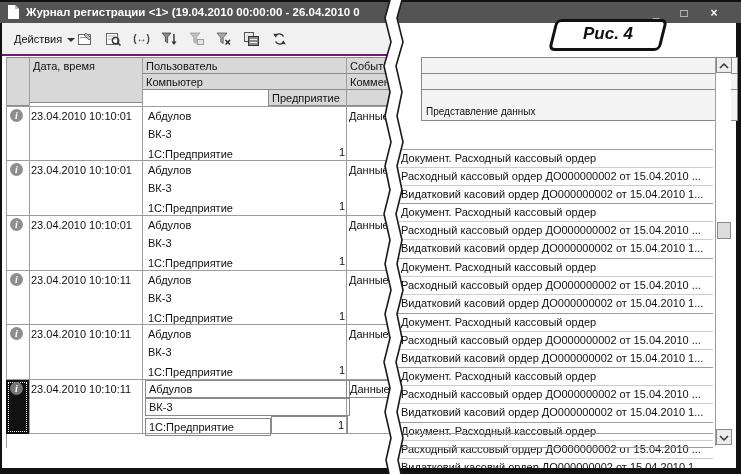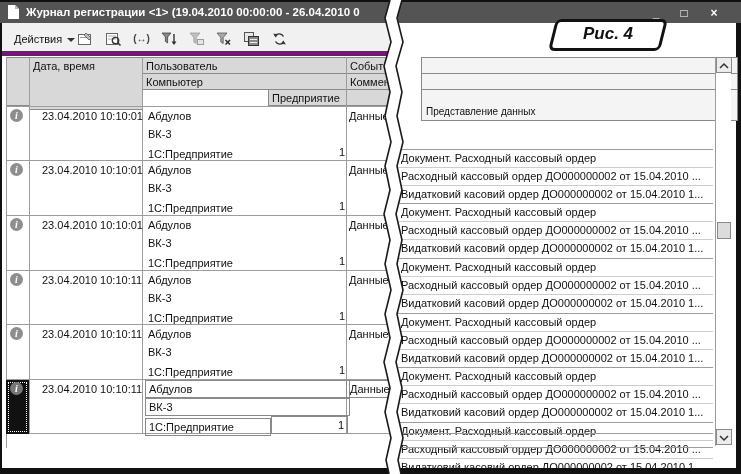--- a/index.html
+++ b/index.html
@@ -22,39 +22,39 @@
   
   .titlebar { position:absolute; left:0; top:2px; width:100%; height:21px; background:#545454; }
   .docicon { position:absolute; left:8px; top:3px; width:11px; height:14px; background:#fff;
              clip-path:polygon(0 0,7px 0,11px 4px,11px 14px,0 14px); }
   .docicon::after{ content:""; position:absolute; right:0; top:0; width:4px; height:4px; background:#bbb; }
   .title-text { position:absolute; left:26px; top:4px; font-size:11.5px; font-weight:bold; color:#fff; white-space:nowrap; }
   .winbtn { position:absolute; top:5px; width:18px; height:14px; color:#fff; font-weight:bold;
             font-size:12px; line-height:13px; text-align:center; }
 
   
-  .toolbar { position:absolute; left:2px; top:23px; width:390px; height:33px; background:#f1f1f1; border-bottom:5px solid #701a75;padding-left:28px; }
+  .toolbar { position:absolute; left:2px; top:23px; width:390px; height:33px; background:#f1f1f1; border-bottom:2px solid #701a75;padding-left:28px; }
   .actions { position:absolute; left:8px; top:8px; height:18px; font-size:11px; line-height:17px; padding:0 4px; cursor:default; }
   .caret { display:inline-block; width:0; height:0; border-left:4px solid transparent; border-right:4px solid transparent; border-top:4px solid #333; margin-left:5px; vertical-align:middle; }
   .tbtn { position:absolute; top:6px; width:23px; height:21px; text-align:center; }
   .tbtn svg { margin-top:2px; }
   .glyphbtn { font-size:10px; line-height:20px; color:#444; font-weight:bold; }
 
   
   .hcell { position:absolute; background:#d8d8d8; border:1px solid #8a8a8a; font-size:11px; line-height:14px; padding:1px 3px; white-space:nowrap; overflow:hidden; }
   .vline { position:absolute; width:1px; background:#9c9c9c; }
   .hline { position:absolute; height:1px; background:#9c9c9c; }
 
   .lrec { position:absolute; left:6px; width:386px; height:54px; border-top:1px solid #9c9c9c; font-size:11px; }
   .lrec > div { position:absolute; white-space:nowrap; overflow:hidden; line-height:18px; height:18px; }
   .cicon  { left:0;   top:0;  width:23px;  height:54px !important; }
   .info   { position:absolute; left:4px; top:2px; width:13px; height:13px; background:#8e8e8e; border-radius:50%;
             color:#fff; font-family:"Liberation Serif",serif; font-style:italic; font-weight:bold;
             font-size:10px; line-height:13px; text-align:center; }
-  .ctime  { left:25px;  top:0;  width:115px;padding-left:11px; }
+  .ctime  { left:25px;  top:0;  width:115px; }
   .cuser  { left:139px; top:0;  width:205px; padding-left:3px; }
   .ccomp  { left:139px; top:18px; width:205px; padding-left:3px; }
   .capp   { left:139px; top:38px; width:126px; padding-left:3px; }
   .cconn  { left:265px; top:36px; width:77px; text-align:right; padding-right:3px; }
   .cevent { left:340px; top:0;  width:46px; padding-left:3px; }
   .lrec.sel .cicon { background:#111; outline:1px dotted #fff; outline-offset:-3px; }
   .lrec.sel .info  { background:#777; }
   .lrec.sel .cuser, .lrec.sel .ccomp, .lrec.sel .capp, .lrec.sel .cconn, .lrec.sel .cevent { border:1px solid #8a8a8a; line-height:16px; }
 
   .statusbar { position:absolute; left:0; top:448px; width:100%; height:19px; border-top:1px solid #9a9a9a; background:#fff; font-size:11px; line-height:18px; white-space:nowrap; }
@@ -131,21 +131,21 @@
           </svg></span>
       <span class="tbtn" style="left:266px"><svg width="17" height="16">
             <path d="M12.5 5.5 A5 5 0 0 0 4 5" fill="none" stroke="#333" stroke-width="1.4"></path>
             <path d="M4.5 10.5 A5 5 0 0 0 13 11" fill="none" stroke="#333" stroke-width="1.4"></path>
             <path d="M2.2 2.5 L4.6 6.6 L7 3.5 z" fill="#333"></path>
             <path d="M14.8 13.5 L12.4 9.4 L10 12.5 z" fill="#333"></path>
           </svg></span>
     </div>
 
     <div class="hcell" style="left:6px;top:57px;width:24px;height:49px"></div>
-    <div class="hcell" style="left:29px;top:57px;width:114px;height:53px">Дата, время</div>
+    <div class="hcell" style="left:29px;top:57px;width:114px;height:46px">Дата, время</div>
     <div class="hcell" style="left:142px;top:57px;width:205px;height:17px">Пользователь</div>
     <div class="hcell" style="left:142px;top:73px;width:205px;height:17px">Компьютер</div>
     <div class="hcell" style="left:268px;top:89px;width:79px;height:17px">Предприятие</div>
     <div class="hcell" style="left:346px;top:57px;width:46px;height:17px">Событие</div>
     <div class="hcell" style="left:346px;top:73px;width:46px;height:17px">Коммент</div>
     <div class="hcell" style="left:346px;top:89px;width:46px;height:17px"></div>
 
     <div class="vline" style="left:6px;top:57px;height:391px"></div>
     <div class="vline" style="left:29px;top:57px;height:376px"></div>
     <div class="vline" style="left:142px;top:57px;height:376px"></div>

